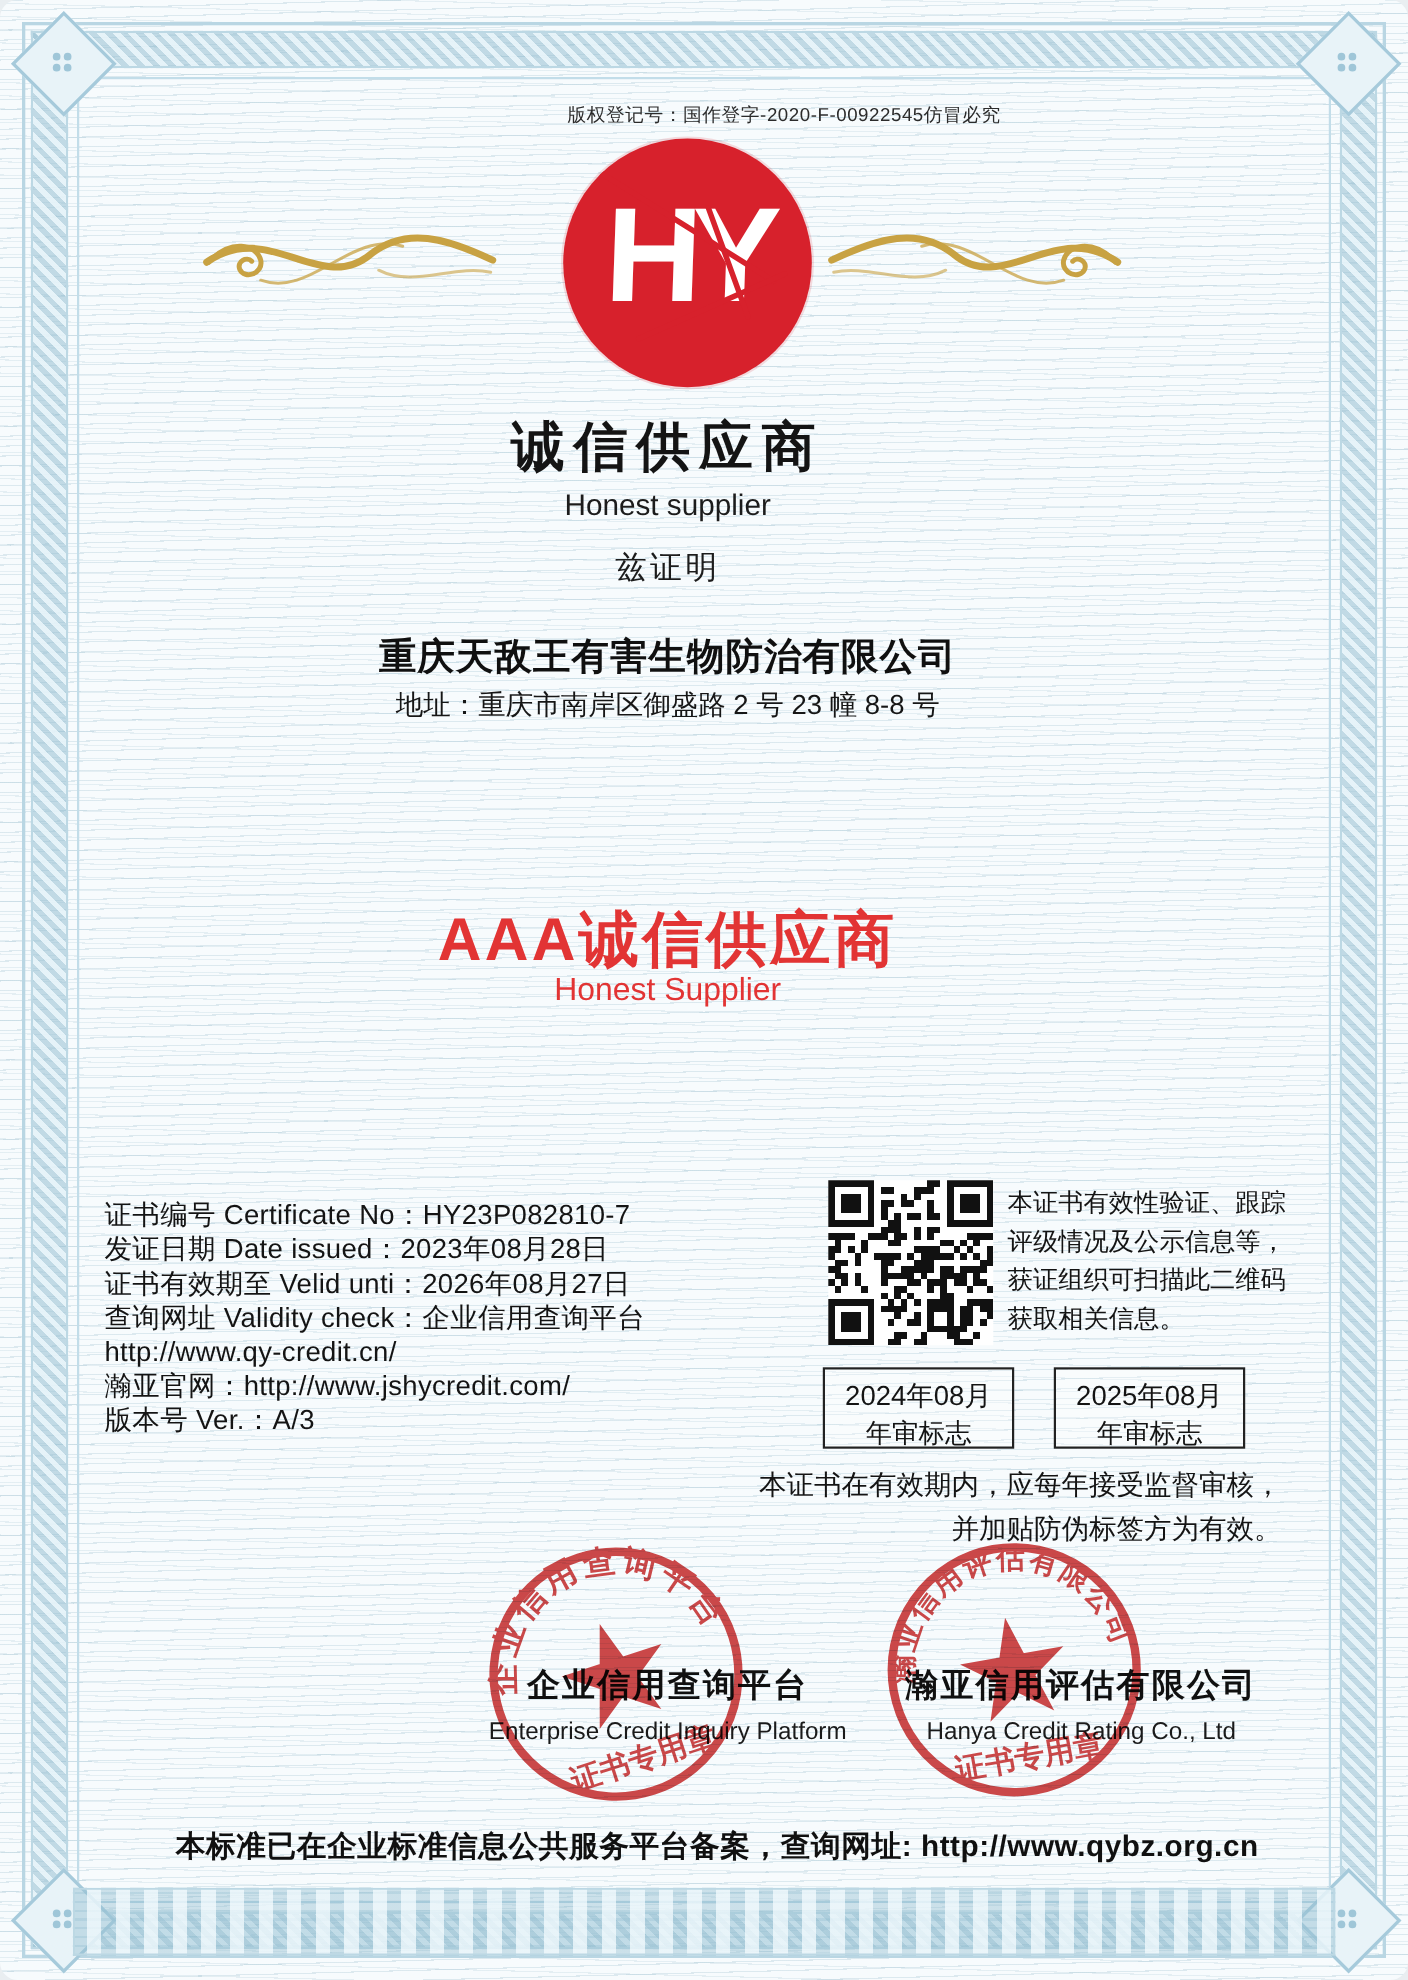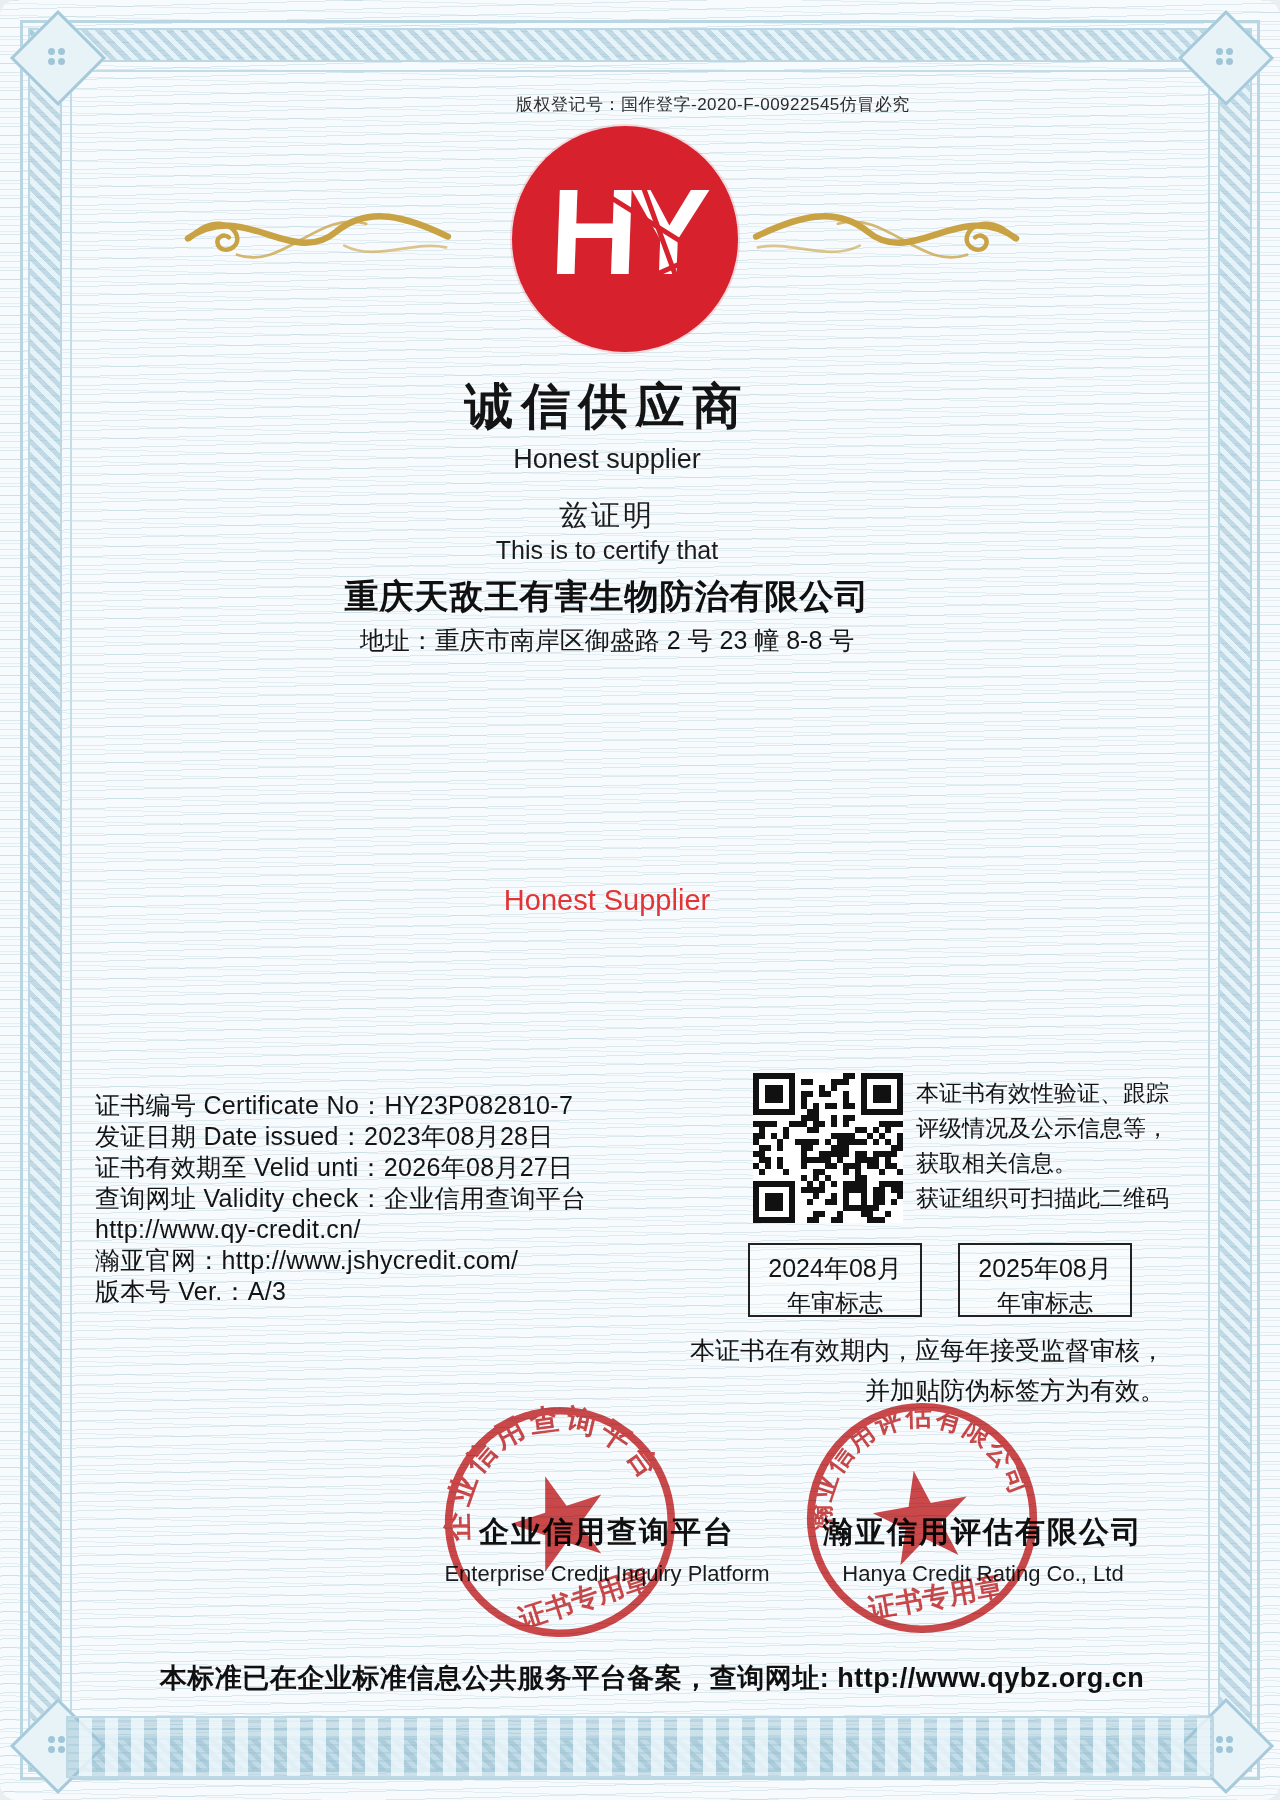--- a/index.html
+++ b/index.html
@@ -137,23 +137,23 @@
   <div class="logo">
     <div class="mono">HY</div>
     <div class="crack c1"></div>
     <div class="crack c2"></div>
     <div class="crack c3"></div>
   </div>
 
   <div class="centered title-cn">诚信供应商</div>
   <div class="centered title-en">Honest supplier</div>
   <div class="centered certify-cn">兹证明</div>
-  <div class="centered certify-en">This is to certify that</div>
   <div class="centered company-name">重庆天敌王有害生物防治有限公司</div>
   <div class="centered address-line">地址：重庆市南岸区御盛路 2 号 23 幢 8-8 号</div>
+  <div class="centered rating-cn">AAA诚信供应商</div>
   <div class="centered rating-en">Honest Supplier</div>
 
   <div class="details">
     <div class="detail-row">证书编号 Certificate No：HY23P082810-7</div>
     <div class="detail-row">发证日期 Date issued：2023年08月28日</div>
     <div class="detail-row">证书有效期至 Velid unti：2026年08月27日</div>
     <div class="detail-row">查询网址 Validity check：企业信用查询平台</div>
     <div class="detail-row">http://www.qy-credit.cn/</div>
     <div class="detail-row">瀚亚官网：http://www.jshycredit.com/</div>
     <div class="detail-row">版本号 Ver.：A/3</div>
@@ -370,22 +370,22 @@
           <rect x="14" y="24" width="1" height="1"></rect>
           <rect x="19" y="24" width="1" height="1"></rect>
           <rect x="20" y="24" width="1" height="1"></rect>
           <rect x="21" y="24" width="1" height="1"></rect>
         </g>
       </svg>
   </div>
   <div class="qr-note">
     <span>本证书有效性验证、跟踪</span>
     <span>评级情况及公示信息等，</span>
+    <span>获证组织可扫描此二维码</span>
     <span>获取相关信息。</span>
-    <span>获证组织可扫描此二维码</span>
   </div>
 
   <div class="audit-box b1">
     <span class="l1">2024年08月</span>
     <span class="l2">年审标志</span>
   </div>
   <div class="audit-box b2">
     <span class="l1">2025年08月</span>
     <span class="l2">年审标志</span>
   </div>

